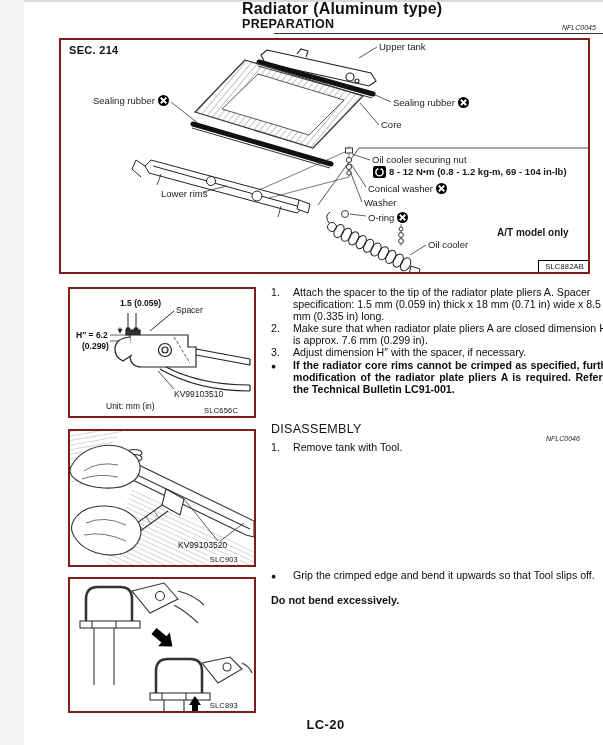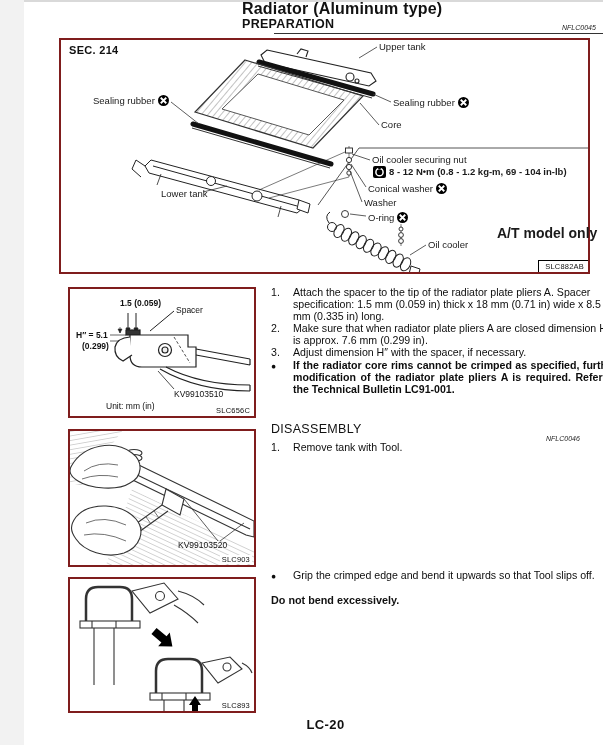--- a/index.html
+++ b/index.html
@@ -12,21 +12,21 @@
   .section-heading{left:218px;top:17px;font-size:12.5px;font-weight:bold;letter-spacing:.3px;white-space:nowrap;}
   .micro-code{font-size:7px;font-style:italic;color:#222;white-space:nowrap;}
   .heading-rule{left:250px;top:33px;width:342px;height:0;border-top:1.2px solid #333;}
   .heading-rule-tick{left:591px;top:33px;width:0;height:7px;border-left:1.2px solid #333;}
 
   .figbox{position:absolute;border:2px solid #7f1d1d;background:#fff;}
   .figbox svg.art{position:absolute;left:0;top:0;}
   .lbl{position:absolute;font-size:9.5px;color:#1a1a1a;white-space:nowrap;display:flex;align-items:center;gap:3px;line-height:10px;z-index:2;}
   .lbl.bold{font-weight:bold;}
   .sec-label{position:absolute;left:8px;top:4px;font-size:11px;font-weight:bold;letter-spacing:.3px;z-index:2;}
-  .figcode{position:absolute;right:2px;bottom:1px;font-size:7.5px;letter-spacing:.2px;background:#fff;padding:0 2px;z-index:3;}
+  .figcode{position:absolute;right:14px;bottom:1px;font-size:7.5px;letter-spacing:.2px;background:#fff;padding:0 2px;z-index:3;}
   .figcode.boxed{border:1.2px solid #000;border-right:0;border-bottom:0;padding:1px 4px 1px 6px;right:0;bottom:0;}
 
   .textcol{position:absolute;left:247px;width:346px;font-size:10.6px;line-height:12.1px;color:#0d0d0d;}
   .step{display:flex;}
   .step .n{flex:none;width:22px;}
   .step .t{flex:1;}
   .step .b-cell{flex:none;width:22px;font-size:8.5px;padding-top:1px;}
   .note-text{font-weight:bold;text-align:justify;}
   .warning{position:absolute;left:247px;top:594px;font-size:10.8px;font-weight:bold;}
   .disassembly-heading{left:247px;top:422px;font-size:12.5px;font-weight:normal;letter-spacing:.3px;}
@@ -150,21 +150,21 @@
 
     <span class="lbl" style="left:32px;top:55px;">
       <span>Sealing rubber</span>
       <svg class="xsym" width="11" height="11" viewBox="0 0 12 12">
           <circle cx="6" cy="6" r="6" fill="#000"></circle>
           <path d="M3,3 L9,9 M9,3 L3,9" stroke="#fff" stroke-width="2"></path>
         </svg>
       </span>
 
     <span class="lbl" style="left:100px;top:149px;">
-      <span>Lower tank</span>
+      <span>Lower rims</span>
       </span>
 
     <span class="lbl" style="left:311px;top:115px;">
       <span>Oil cooler securing nut</span>
       </span>
 
     <span class="lbl bold" style="left:312px;top:126px;">
       <svg class="xsym" width="13" height="12" viewBox="0 0 13 12">
           <rect width="13" height="12" rx="2" fill="#000"></rect>
           <circle cx="6.5" cy="6.2" r="3.6" fill="none" stroke="#fff" stroke-width="1.5"></circle>
@@ -186,21 +186,21 @@
       </span>
 
     <span class="lbl" style="left:307px;top:172px;">
       <span>O-ring</span>
       <svg class="xsym" width="11" height="11" viewBox="0 0 12 12">
           <circle cx="6" cy="6" r="6" fill="#000"></circle>
           <path d="M3,3 L9,9 M9,3 L3,9" stroke="#fff" stroke-width="2"></path>
         </svg>
       </span>
 
-    <span class="lbl bold" style="left:436px;top:188px;font-size:14px;">
+    <span class="lbl bold" style="left:436px;top:188px;font-size:10px;">
       <span>A/T model only</span>
       </span>
 
     <span class="lbl" style="left:367px;top:200px;">
       <span>Oil cooler</span>
       </span>
 
     <span class="figcode boxed">SLC882AB</span>
   </div>
 
@@ -257,21 +257,21 @@
         <circle cx="95" cy="61" r="6.5"></circle>
           <circle cx="95" cy="61" r="3" fill="#eee"></circle>
         <path d="M104,48 L120,74" stroke-dasharray="3,2" fill="none" stroke-width="0.8"></path>
         <path d="M126,60 L180,70 M126,66 L180,76 M180,70 L180,76" fill="none"></path>
         <path d="M96,78 Q130,96 180,96 M90,80 Q128,102 180,102 M180,96 L180,102" fill="none"></path>
         <line x1="104" y1="100" x2="88" y2="82" stroke-width="0.8"></line>
       </g>
     </svg>
     <span class="fig-small-lbl bold" style="left:50px;top:9px;">1.5 (0.059)</span>
     <span class="fig-small-lbl" style="left:106px;top:16px;">Spacer</span>
-    <span class="fig-small-lbl bold" style="left:6px;top:41px;">H″ = 5.1</span>
+    <span class="fig-small-lbl bold" style="left:6px;top:41px;">H″ = 6.2</span>
     <span class="fig-small-lbl bold" style="left:12px;top:52px;">(0.299)</span>
     <span class="fig-small-lbl" style="left:104px;top:100px;">KV99103510</span>
     <span class="fig-small-lbl" style="left:36px;top:112px;">Unit: mm (in)</span>
     <span class="figcode">SLC656C</span>
   </div>
 
   <div class="figbox" style="left:44px;top:429px;width:184px;height:134px;">
     <svg class="art" width="184" height="134" viewBox="0 0 184 134">
       <defs>
         <pattern id="hatch2" patternUnits="userSpaceOnUse" width="4.5" height="4.5" patternTransform="rotate(115)">

